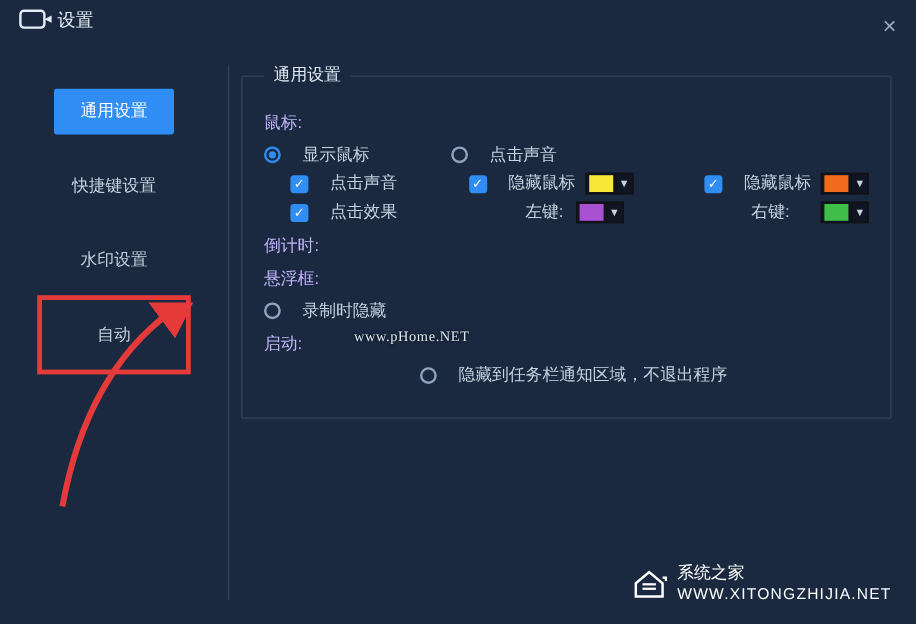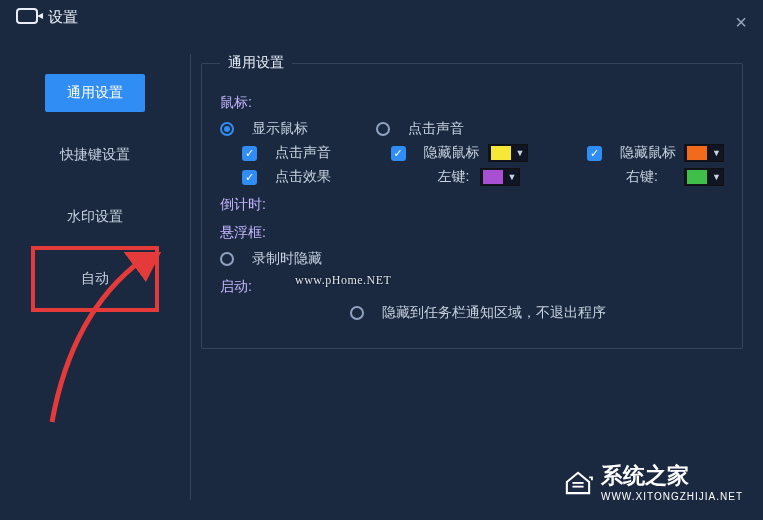--- a/index.html
+++ b/index.html
@@ -176,22 +176,22 @@
     right: 20px; bottom: 18px;
     display: flex; align-items: center; gap: 8px;
     color: #fff;
     pointer-events: none;
   }
   .brand .house {
     width: 30px; height: 26px;
     position: relative;
   }
   .brand .house svg { width: 100%; height: 100%; }
-  .brand .txt-cn { font-size: 22px; font-weight: bold; }
-  .brand .txt-en { font-size: 10px; letter-spacing: 1px; display: block; }
+  .brand .txt-cn { font-size: 14px; font-weight: normal; }
+  .brand .txt-en { font-size: 13px; letter-spacing: 1px; display: block; }
 </style>
 </head>
 <body>
 
 <div class="titlebar">
   <span class="icon-cam"></span>
   <span class="title">设置</span>
   <span class="close">×</span>
 </div>
 

